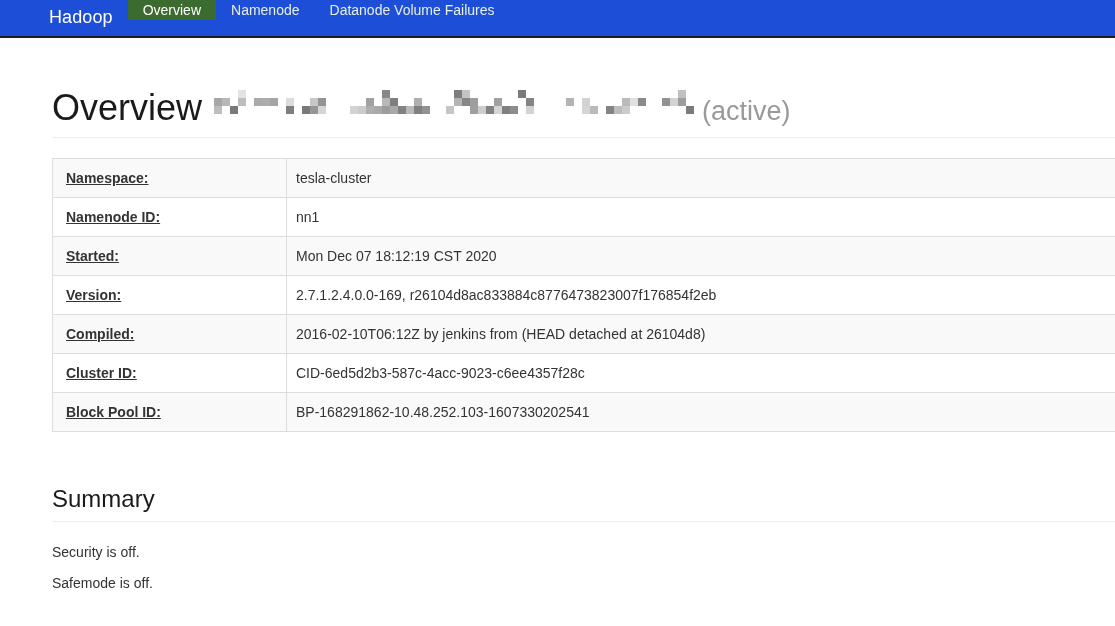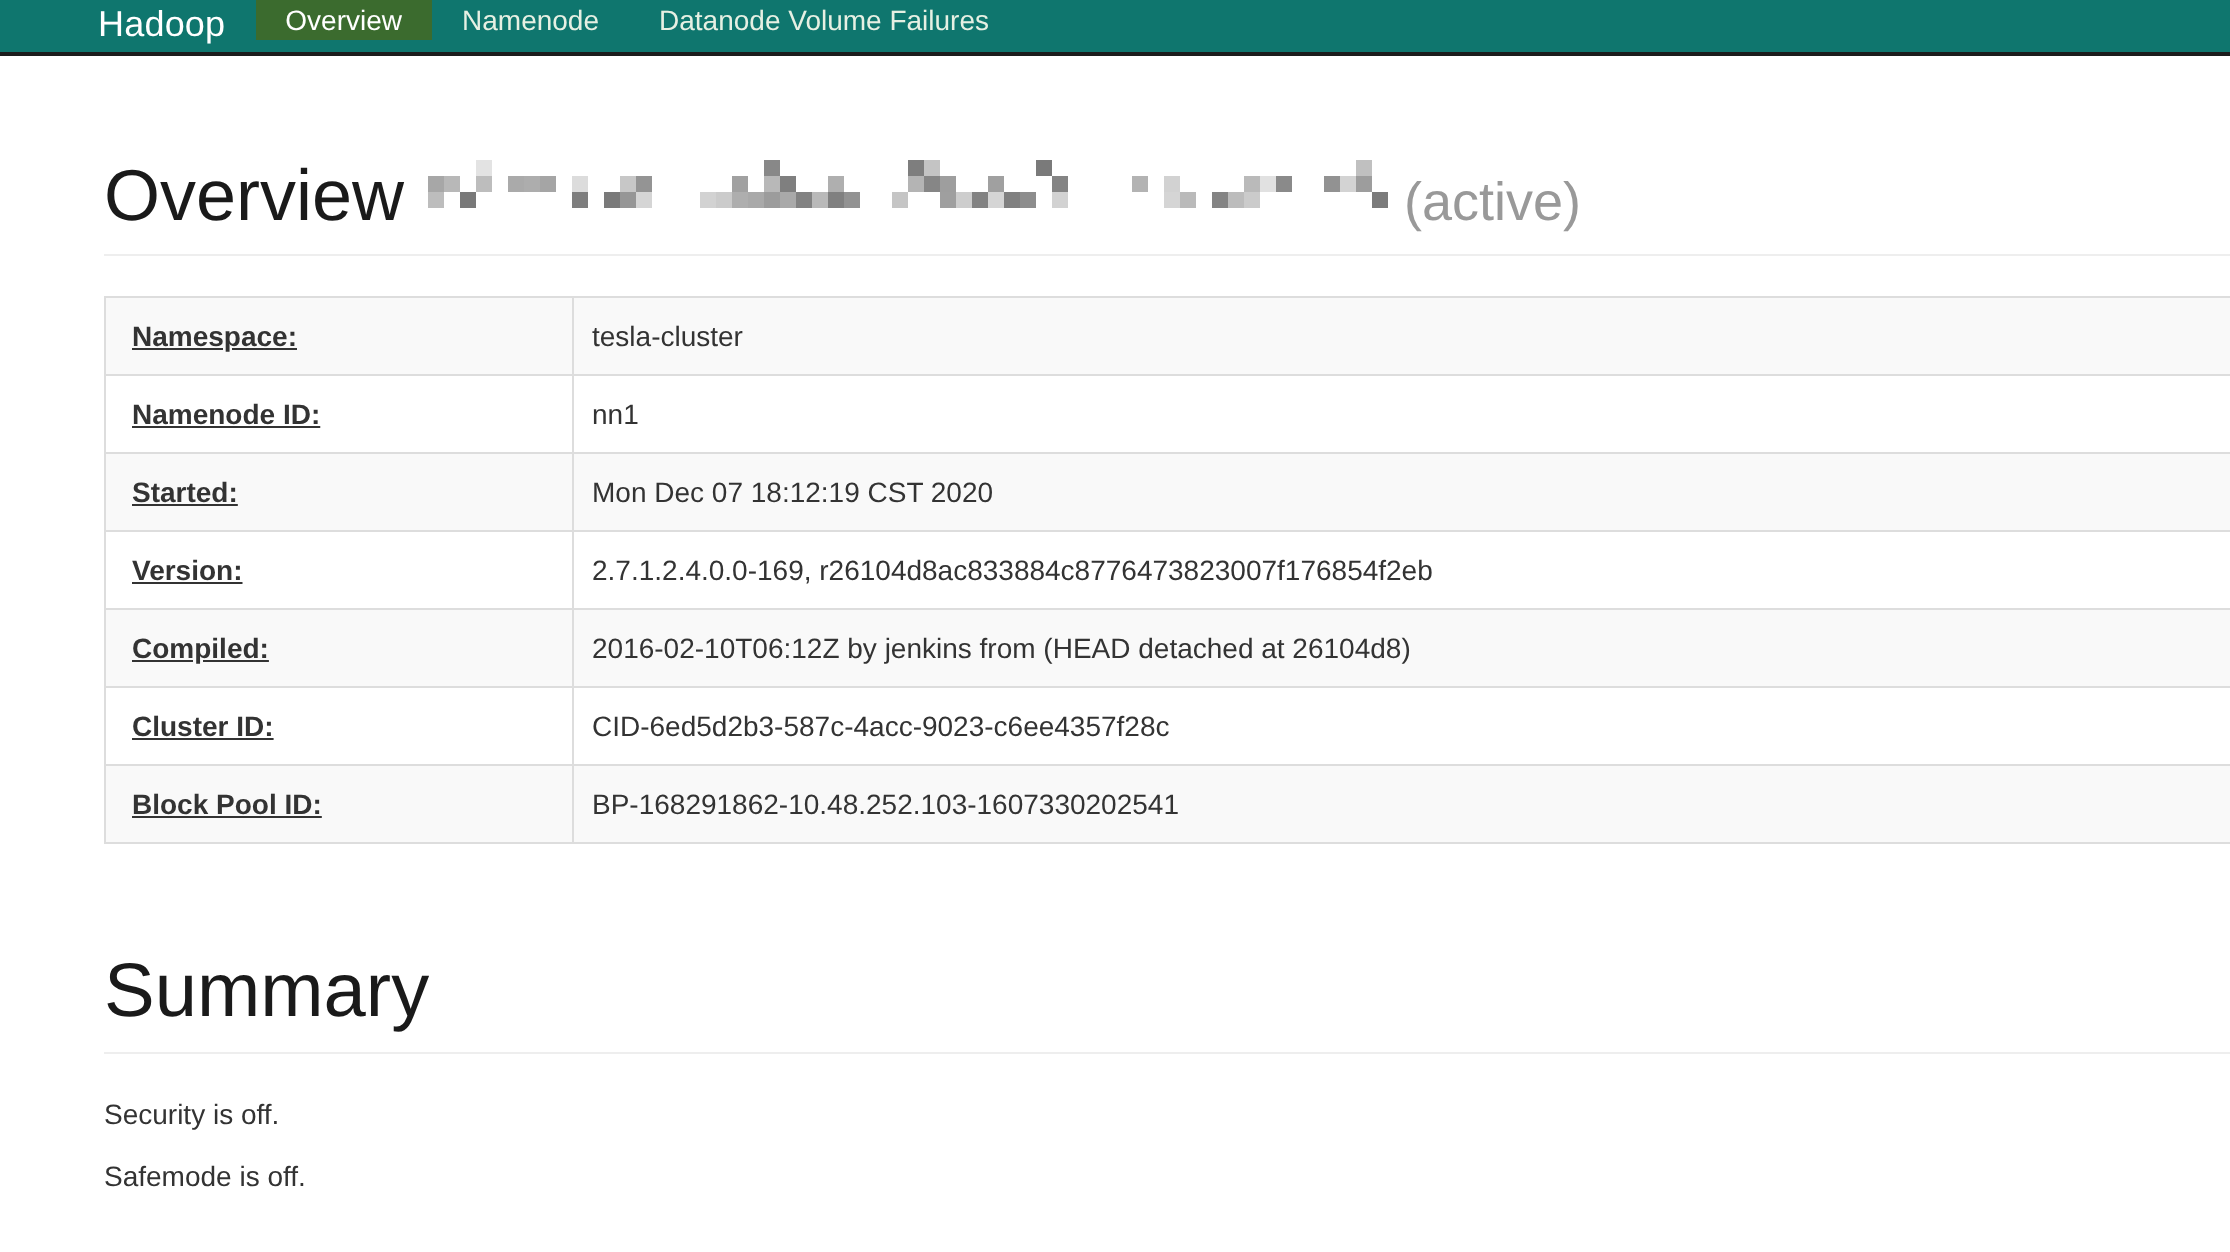--- a/index.html
+++ b/index.html
@@ -15,22 +15,22 @@
     font-family: "Liberation Sans", sans-serif;
     font-size: 14px;
     line-height: 1.428571429;
     color: #333333;
     -webkit-font-smoothing: antialiased;
   }
 
   
   .navbar {
     position: relative;
-    height: 28px;
-    background: #0f766e;
+    height: 38px;
+    background: #1d4ed8;
     border-bottom: 2px solid #1c1c1c;
     display: flex;
     align-items: stretch;
     box-sizing: border-box;
   }
   .navbar-brand {
     display: flex;
     align-items: center;
     padding: 0 15px 0 49px;
     color: #ffffff;
@@ -154,21 +154,21 @@
   .summary-header {
     padding-top: 14px;
     padding-bottom: 9px;
     margin: 40px 0 20px 0;
     border-bottom: 1px solid #eeeeee;
     width: 1063px;
     box-sizing: border-box;
   }
   .summary-header h2 {
     margin: 0;
-    font-size: 38px;
+    font-size: 24px;
     font-weight: normal;
     color: #1a1a1a;
     line-height: 1.1;
   }
   p.status {
     margin: 0 0 11px 0;
     font-size: 14px;
     color: #333333;
   }
 </style>

